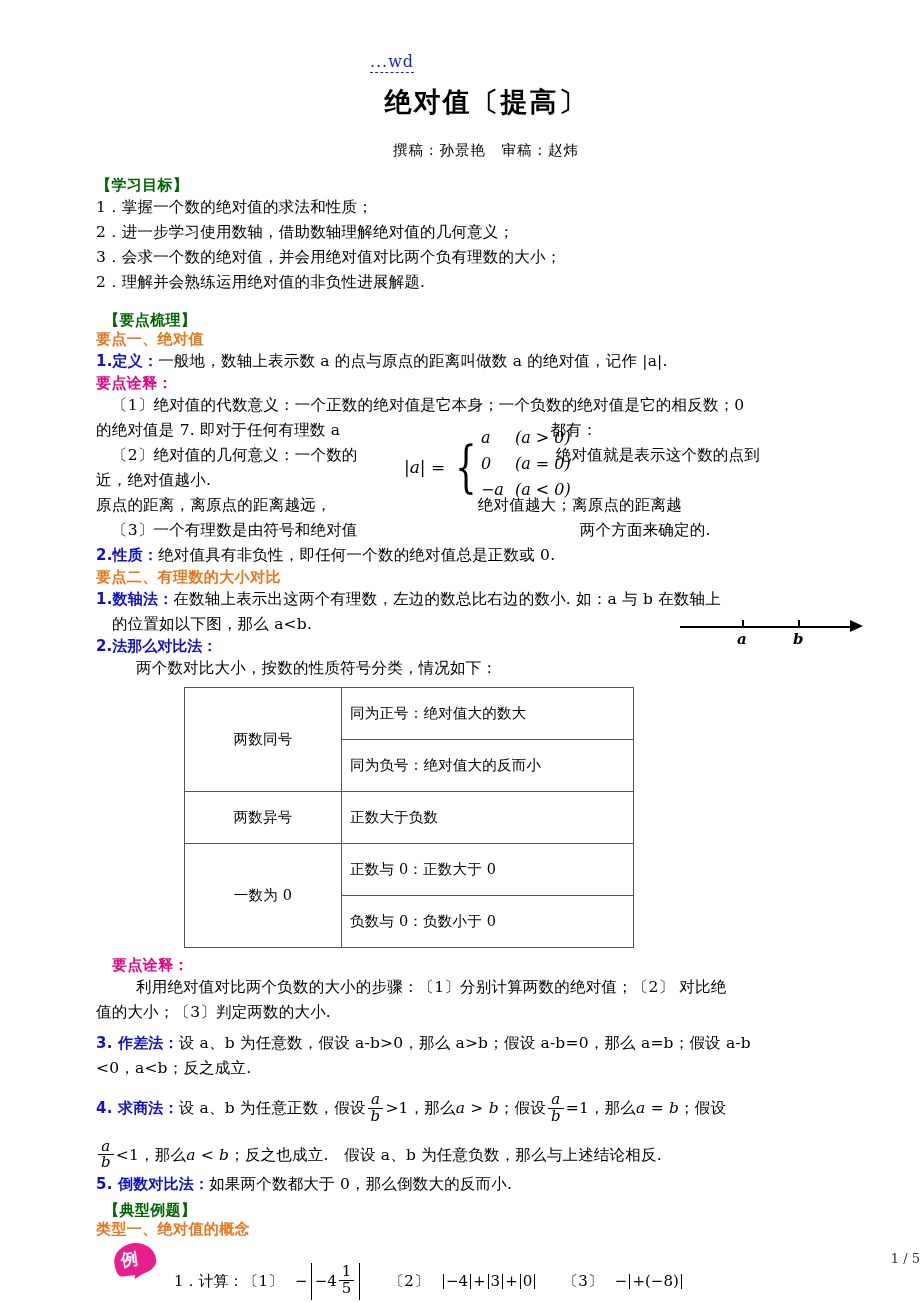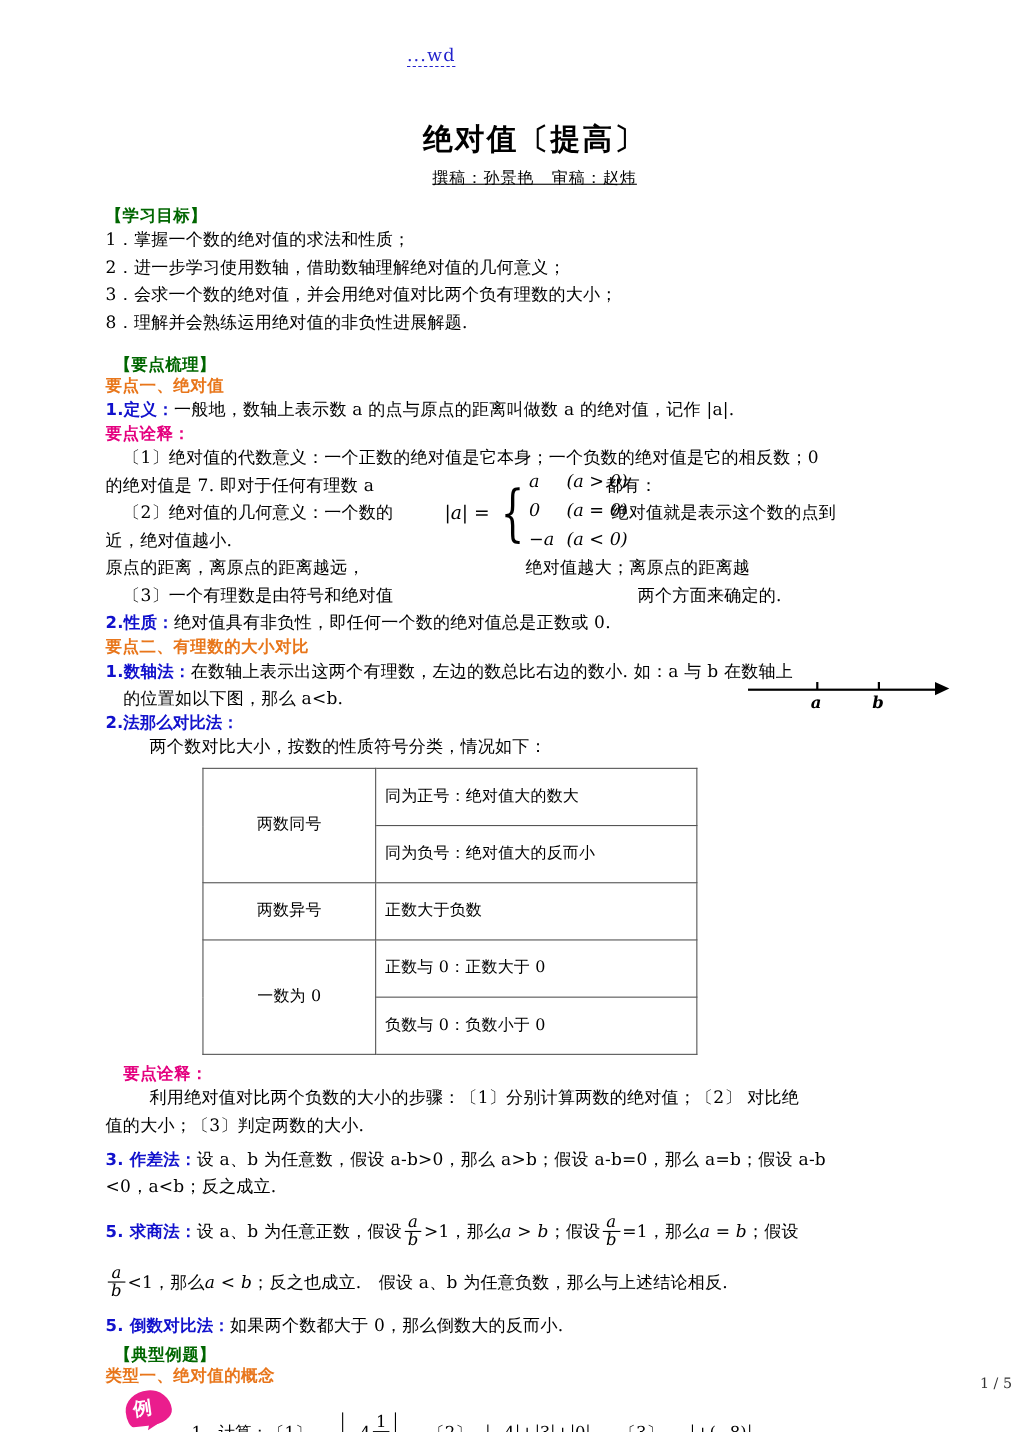--- a/index.html
+++ b/index.html
@@ -22,50 +22,49 @@
   .content {
     position: absolute;
     left: 96px;
     top: 0;
     width: 780px;
   }
 
   
   .watermark {
     position: absolute;
-    top: 40px;
+    top: 52px;
     left: 0;
     width: 784px;
     text-align: center;
     color: #2222cc;
     font-size: 16px;
     letter-spacing: 1px;
     font-family: "DejaVu Serif", "Liberation Serif", serif;
   }
   .watermark span {
     border-bottom: 1px dashed #2222cc;
     padding-bottom: 1px;
   }
 
   
   .doc-title {
     text-align: center;
     font-size: 27px;
     font-weight: bold;
     letter-spacing: 2px;
     margin: 0;
-    padding-top: 108px;
+    padding-top: 84px;
     font-family: "DejaVu Serif", "Liberation Serif", serif;
   }
   .byline {
     text-align: center;
     font-size: 14.5px;
-    margin-top: 8px;
+    margin-top: 21px;
     letter-spacing: 1px;
-    text-decoration: underline;
   }
 
   
   .sec-green {
     color: #006600;
     font-weight: bold;
     font-size: 15px;
     font-family: "DejaVu Sans", "Liberation Sans", sans-serif;
     letter-spacing: 0.4px;
   }
@@ -292,21 +291,21 @@
   <div class="content">
 
     <h1 class="doc-title">绝对值〔提高〕</h1>
     <div class="byline">撰稿：孙景艳　审稿：赵炜</div>
 
     <div style="height:16px"></div>
     <div class="sec-green">【学习目标】</div>
     <p class="line">1．掌握一个数的绝对值的求法和性质；</p>
     <p class="line">2．进一步学习使用数轴，借助数轴理解绝对值的几何意义；</p>
     <p class="line">3．会求一个数的绝对值，并会用绝对值对比两个负有理数的大小；</p>
-    <p class="line">8．理解并会熟练运用绝对值的非负性进展解题.</p>
+    <p class="line">2．理解并会熟练运用绝对值的非负性进展解题.</p>
 
     <div class="sec-green indent1">【要点梳理】</div>
     <div class="sec-orange">要点一、绝对值</div>
 
     <p class="line">
       <span class="lbl-blue">1.定义：</span><span>一般地，数轴上表示数 a 的点与原点的距离叫做数 a 的绝对值，记作 |a|.</span>
     </p>
 
     <div class="sec-magenta">要点诠释：</div>
 
@@ -376,28 +375,28 @@
     <div class="sec-magenta indent2">要点诠释：</div>
     <p class="line indent3">利用绝对值对比两个负数的大小的步骤：〔1〕分别计算两数的绝对值；〔2〕 对比绝</p>
     <p class="line">值的大小；〔3〕判定两数的大小.</p>
 
     <p class="line" style="margin-top:6px">
       <span class="lbl-blue">3. 作差法：</span><span>设 a、b 为任意数，假设 a-b&gt;0，那么 a&gt;b；假设 a-b=0，那么 a=b；假设 a-b</span>
     </p>
     <p class="line">&lt;0，a&lt;b；反之成立.</p>
 
     <p class="line" style="margin-top:12px">
-      <span class="lbl-blue">5. 求商法：</span><span>设 a、b 为任意正数，假设</span><span class="frac"><span class="num">a</span><span class="den">b</span></span><span>&gt;1，那么</span><span class="math">a &gt; b</span><span>；假设</span><span class="frac"><span class="num">a</span><span class="den">b</span></span><span>=1，那么</span><span class="math">a = b</span><span>；假设</span>
+      <span class="lbl-blue">4. 求商法：</span><span>设 a、b 为任意正数，假设</span><span class="frac"><span class="num">a</span><span class="den">b</span></span><span>&gt;1，那么</span><span class="math">a &gt; b</span><span>；假设</span><span class="frac"><span class="num">a</span><span class="den">b</span></span><span>=1，那么</span><span class="math">a = b</span><span>；假设</span>
     </p>
 
     <p class="line" style="margin-top:14px">
       <span class="frac"><span class="num">a</span><span class="den">b</span></span><span>&lt;1，那么</span><span class="math">a &lt; b</span><span>；反之也成立.　假设 a、b 为任意负数，那么与上述结论相反.</span>
     </p>
 
-    <p class="line" style="margin-top:10px">
+    <p class="line" style="">
       <span class="lbl-blue">5. 倒数对比法：</span><span>如果两个数都大于 0，那么倒数大的反而小.</span>
     </p>
 
     <div class="sec-green indent1" style="margin-top:4px">【典型例题】</div>
     <div class="sec-orange">类型一、绝对值的概念</div>
 
     <div class="example-row">
       <div class="badge">
         <div class="tail"></div>
         <div class="blob"></div>

